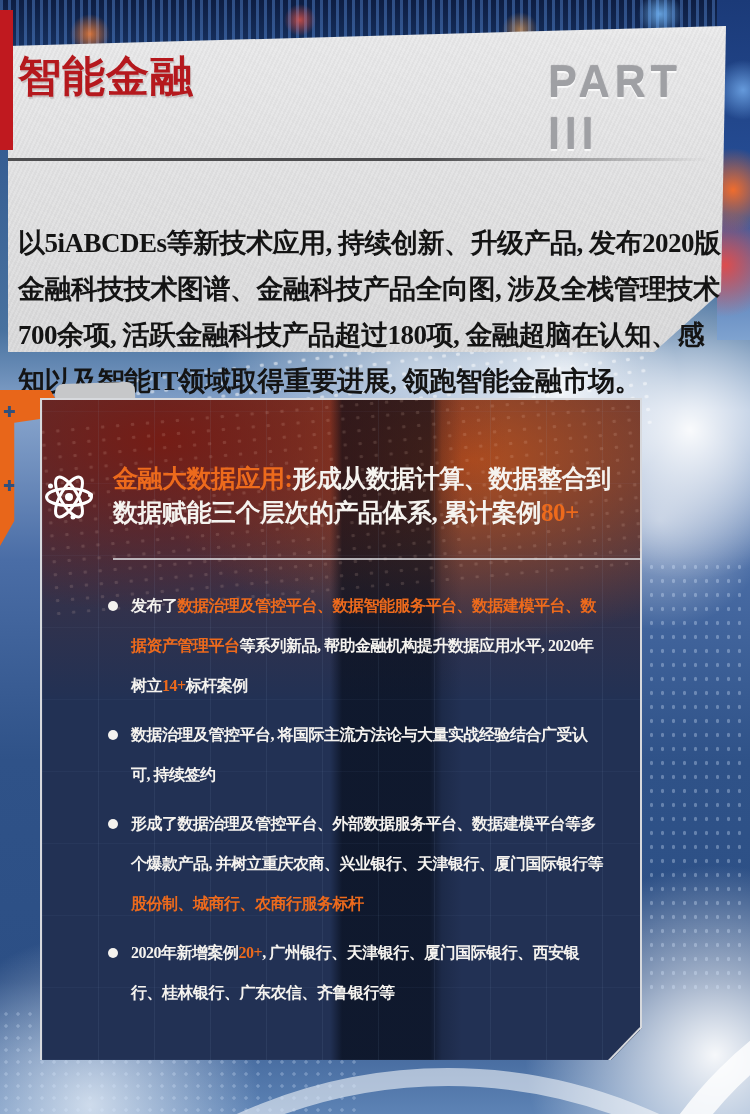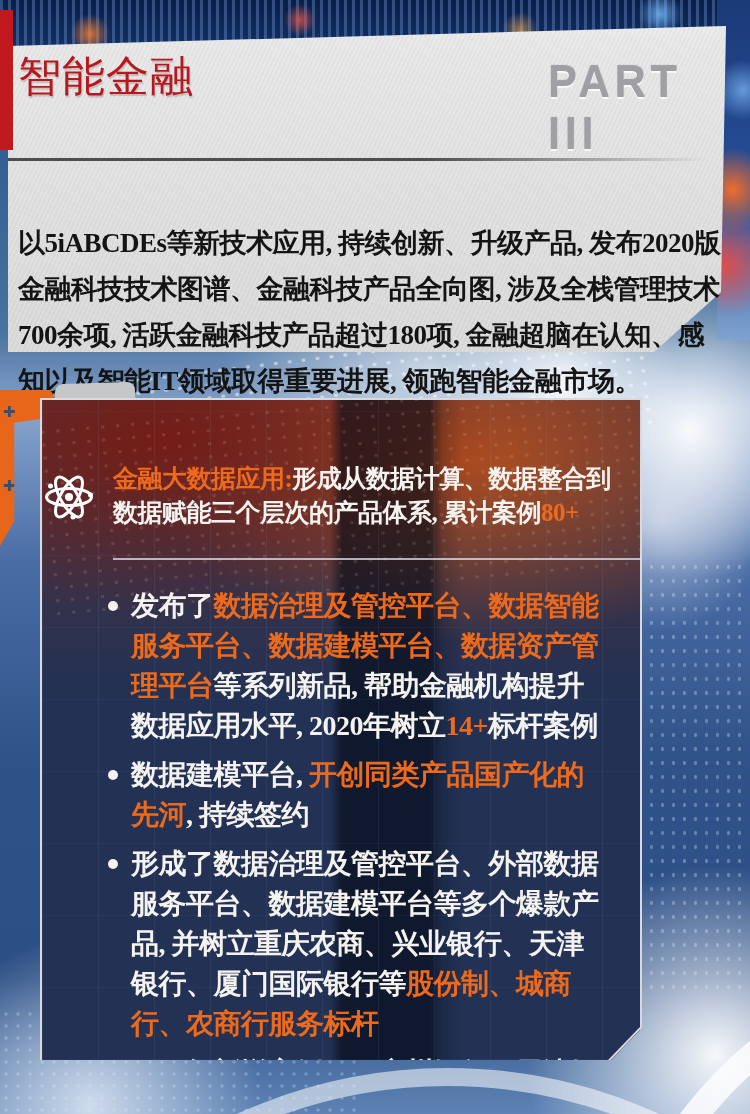--- a/index.html
+++ b/index.html
@@ -43,21 +43,21 @@
 
   
   .banner{left:0;top:0;width:750px;height:360px;
           background-color:#e9e9ea;
           background-image:
             repeating-linear-gradient(115deg, rgba(0,0,0,.03) 0 2px, transparent 2px 4px),
             repeating-linear-gradient(25deg, rgba(255,255,255,.05) 0 3px, transparent 3px 6px),
             linear-gradient(180deg, rgba(255,255,255,.5), rgba(0,0,0,0) 40px, rgba(0,0,0,.06) 330px);
           clip-path:polygon(8px 46px, 726px 26px, 721px 292px, 654px 352px, 8px 352px);}
   .red-bar{left:0;top:10px;width:13px;height:140px;background:#c0191f;}
-  .title{left:18px;top:50px;color:#b5181d;font-weight:400;
+  .title{left:18px;top:50px;color:#b5181d;font-weight:700;
          text-shadow:1px 2px 1px rgba(60,0,0,.18);}
   .title .t1{font-size:43px;line-height:52px;letter-spacing:1px;}
   .title .t2{font-size:32px;line-height:46px;letter-spacing:-1px;}
   .part{left:548px;top:56px;width:200px;color:#9fa0a4;font-size:45px;font-weight:800;
         letter-spacing:5px;transform:scaleX(.96);transform-origin:left;
         text-shadow:0 2px 1px rgba(255,255,255,.8), 0 -1px 1px rgba(110,110,115,.6);}
   .hdr-divider{left:8px;top:158px;width:700px;height:3px;
         background:linear-gradient(90deg,#4e4e50 0 60%, rgba(80,80,82,0));}
   .intro{left:18px;top:184px;width:704px;color:#141414;
          font-family:"Liberation Serif","DejaVu Serif",serif;font-weight:bold;
@@ -91,21 +91,21 @@
         background:rgba(240,240,240,.88);transform:rotate(-46deg);}
 
   .card-content{position:absolute;inset:0;color:#f5f3ef;
         font-family:"Liberation Serif","DejaVu Serif",serif;font-weight:bold;border-radius:21px;}
   .atom{position:absolute;left:2px;top:72px;width:50px;height:50px;}
   .head-text{position:absolute;left:71px;top:62px;width:516px;
         font-size:25px;line-height:34px;letter-spacing:-.5px;}
   .head-rule{position:absolute;left:71px;top:158px;width:528px;height:2px;background:rgba(225,228,232,.75);}
   .bullets{position:absolute;left:64px;top:186px;width:500px;}
   .bullet{position:relative;padding-left:25px;margin-bottom:9px;
-        font-size:28px;line-height:40px;letter-spacing:-.5px;}
+        font-size:16px;line-height:40px;letter-spacing:-.5px;}
   .bullet::before{content:"";position:absolute;left:2px;top:15px;width:10px;height:10px;
         border-radius:50%;background:#f5f3ef;}
   .hl{color:#ed6a1c;}
 </style>
 </head>
 <body>
 
 <div class="page">
 
   <div class="layer arc-bl"></div>
@@ -149,20 +149,20 @@
         </g>
         <circle cx="50" cy="50" r="8" fill="#ffffff"></circle>
         <circle cx="13" cy="28" r="5" fill="#ffffff"></circle>
         <circle cx="93" cy="46" r="5" fill="#ffffff"></circle>
         <circle cx="58" cy="90" r="5" fill="#ffffff"></circle>
       </svg>
       <div class="head-text"><span class="hl">金融大数据应用:</span><span>形成从数据计算、数据整合到数据赋能三个层次的产品体系, 累计案例</span><span class="hl">80+</span></div>
       <div class="head-rule"></div>
       <div class="bullets">
           <div class="bullet"><span>发布了</span><span class="hl">数据治理及管控平台、数据智能服务平台、数据建模平台、数据资产管理平台</span><span>等系列新品, 帮助金融机构提升数据应用水平, 2020年树立</span><span class="hl">14+</span><span>标杆案例</span></div>
-          <div class="bullet"><span>数据建模平台, </span><span class="hl">开创同类产品国产化的先河</span><span>, 持续签约</span></div>
+          <div class="bullet"><span>数据治理及管控平台, 将国际主流方法论与大量实战经验结合广受认可, 持续签约</span></div>
           <div class="bullet"><span>形成了数据治理及管控平台、外部数据服务平台、数据建模平台等多个爆款产品, 并树立重庆农商、兴业银行、天津银行、厦门国际银行等</span><span class="hl">股份制、城商行、农商行服务标杆</span></div>
           <div class="bullet"><span>2020年新增案例</span><span class="hl">20+</span><span>, 广州银行、天津银行、厦门国际银行、西安银行、桂林银行、广东农信、齐鲁银行等</span></div>
         </div>
     </div>
   </div>
 
 </div>
 
 </body></html>

